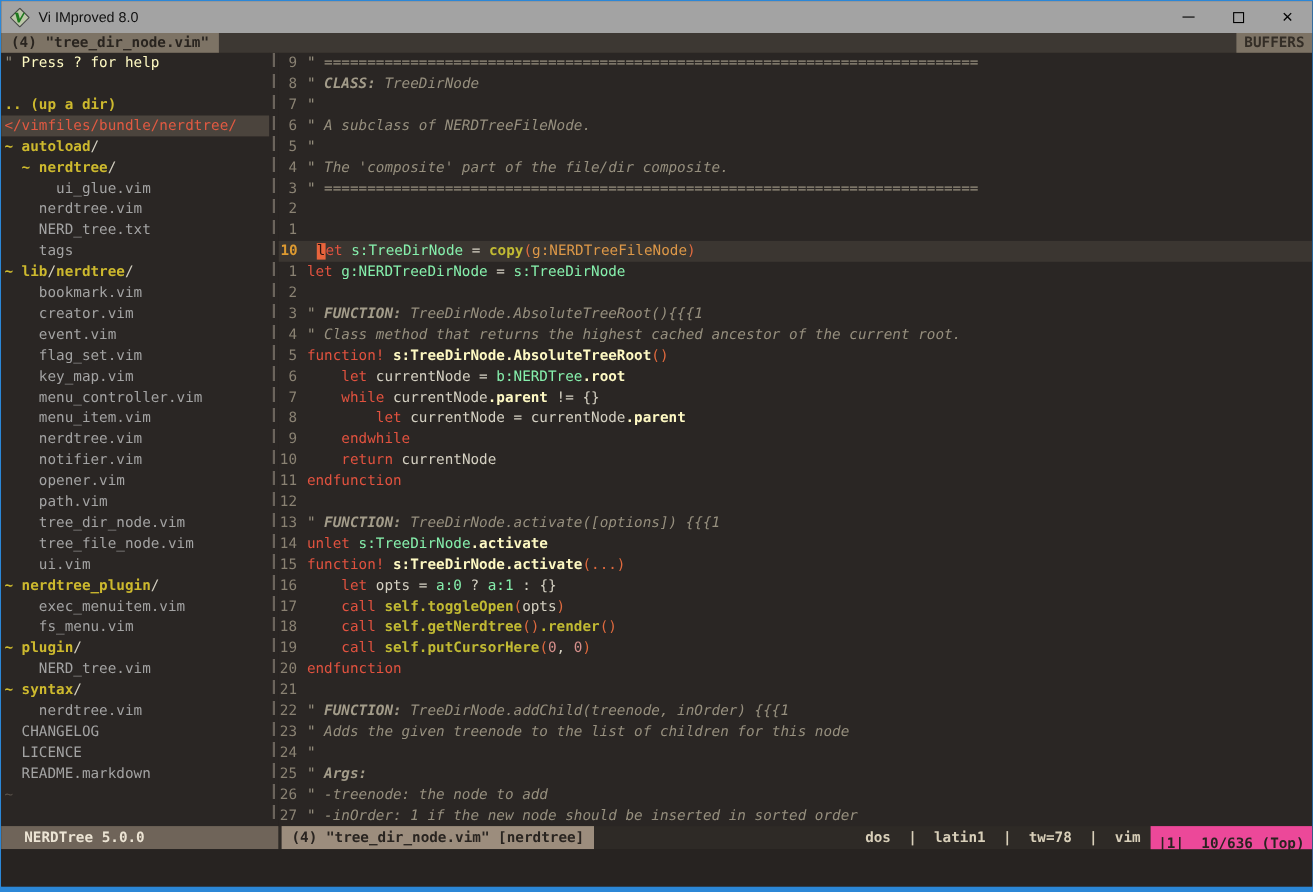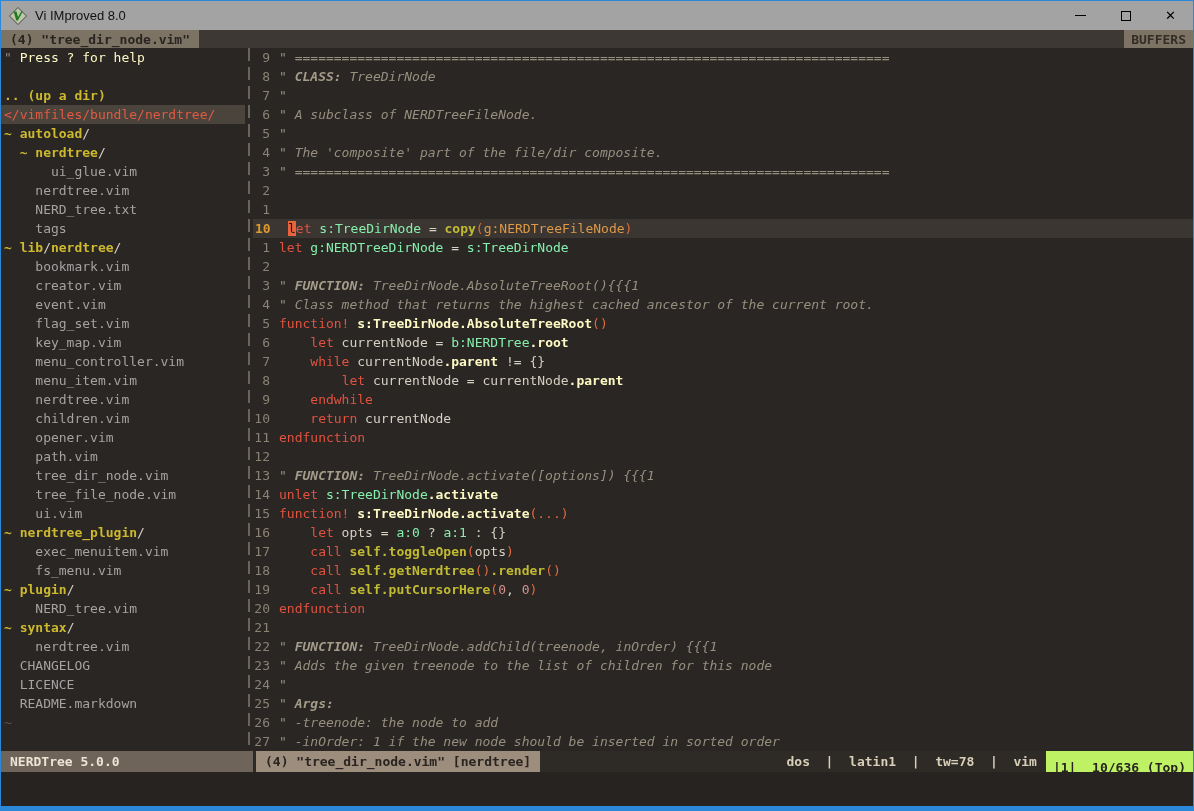--- a/index.html
+++ b/index.html
@@ -86,33 +86,33 @@
   .tk-fi{color:#a3a3a3;}
   .tk-rt{color:#e25a42;}
   .tk-tl{color:#5a534b;}
   
   .statusline{
     height:21px;flex:0 0 auto;display:flex;background:#2e2a26;
     font-size:13px;font-weight:bold;align-items:stretch;
   }
   .nt-status{
     width:252px;flex:0 0 auto;background:#6f6459;color:#ece4d4;
-    display:flex;align-items:center;padding-left:9px;white-space:pre;margin-right:3px;
+    display:flex;align-items:center;padding-left:21px;white-space:pre;margin-right:3px;
   }
   .ed-status{flex:1 1 auto;display:flex;align-items:stretch;background:#2e2a26;}
   .ed-status-left{
     background:#9c8d7d;color:#292420;display:flex;align-items:center;
     padding:0 9px;white-space:pre;
   }
   .ed-status-mid{
     flex:1 1 auto;display:flex;align-items:center;justify-content:flex-end;
     color:#d8cfb9;padding-right:9px;white-space:pre;
   }
   .ed-status-right{
-    background:#bef264;color:#292420;display:flex;align-items:center;
+    background:#ec4899;color:#292420;display:flex;align-items:center;
     padding:16px 7px;white-space:pre;
   }
   
   .cmdline{flex:1 1 auto;background:#272321;}
 </style>
 </head>
 <body>
 
 <div class="frame">
   <div class="win">
@@ -158,21 +158,21 @@
           <div class="trow"><span class="tk-fi">    tags</span></div>
           <div class="trow"><span class="tk-dr">~ lib</span><span class="tk-sl">/</span><span class="tk-dr">nerdtree</span><span class="tk-sl">/</span></div>
           <div class="trow"><span class="tk-fi">    bookmark.vim</span></div>
           <div class="trow"><span class="tk-fi">    creator.vim</span></div>
           <div class="trow"><span class="tk-fi">    event.vim</span></div>
           <div class="trow"><span class="tk-fi">    flag_set.vim</span></div>
           <div class="trow"><span class="tk-fi">    key_map.vim</span></div>
           <div class="trow"><span class="tk-fi">    menu_controller.vim</span></div>
           <div class="trow"><span class="tk-fi">    menu_item.vim</span></div>
           <div class="trow"><span class="tk-fi">    nerdtree.vim</span></div>
-          <div class="trow"><span class="tk-fi">    children.vim</span></div>
+          <div class="trow"><span class="tk-fi">    notifier.vim</span></div>
           <div class="trow"><span class="tk-fi">    opener.vim</span></div>
           <div class="trow"><span class="tk-fi">    path.vim</span></div>
           <div class="trow"><span class="tk-fi">    tree_dir_node.vim</span></div>
           <div class="trow"><span class="tk-fi">    tree_file_node.vim</span></div>
           <div class="trow"><span class="tk-fi">    ui.vim</span></div>
           <div class="trow"><span class="tk-dr">~ nerdtree_plugin</span><span class="tk-sl">/</span></div>
           <div class="trow"><span class="tk-fi">    exec_menuitem.vim</span></div>
           <div class="trow"><span class="tk-fi">    fs_menu.vim</span></div>
           <div class="trow"><span class="tk-dr">~ plugin</span><span class="tk-sl">/</span></div>
           <div class="trow"><span class="tk-fi">    NERD_tree.vim</span></div>

